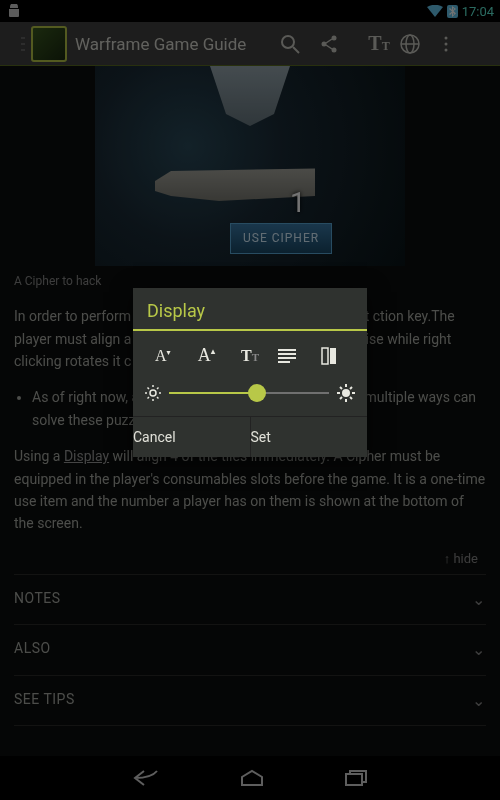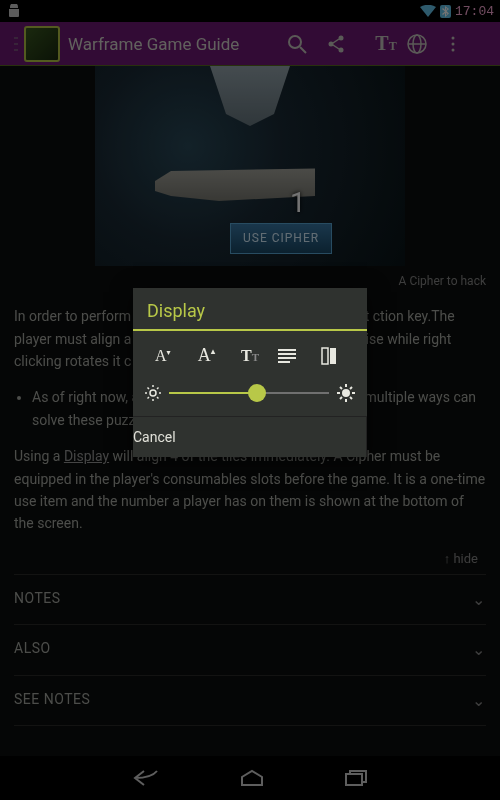--- a/index.html
+++ b/index.html
@@ -12,27 +12,27 @@
     position: relative;
   }
   .statusbar {
     height: 22px; background: #000;
     display: flex; align-items: center;
     justify-content: space-between;
     padding: 0 6px;
     font-size: 12px; color: #d0d0d0;
   }
   .statusbar .right { display: flex; align-items: center; gap: 4px; }
-  .statusbar .clock { color: #f9a8d4; font-size: 13px; font-family: Liberation Mono, monospace; }
+  .statusbar .clock { color: #5eead4; font-size: 13px; }
   .actionbar {
     height: 44px;
     display: flex; align-items: center;
-    padding: 0 14px;
+    padding: 0 21px;
     border-bottom: 1px solid #5a6b1f;
-    background: #701a75;
+    background: #404040;
   }
   .actionbar .appicon {
     width: 36px; height: 36px;
     background: linear-gradient(135deg, #3a5a20, #1a2a10);
     border: 2px solid #b8c848;
     border-radius: 3px;
     margin-right: 8px;
     position: relative;
   }
   .actionbar .title { color: #d8d8d0; font-size: 17px; flex: 1; }
@@ -70,21 +70,21 @@
   .hero .cipherbtn {
     position: absolute; bottom: 12px; left: 50%;
     transform: translateX(-20px);
     background: linear-gradient(180deg, #3a7aa8, #1a4a68);
     border: 1px solid #5aa8d8;
     color: #d8f0ff; font-size: 12px;
     padding: 5px 12px;
     letter-spacing: 1px;
     margin-top: 19px;
   }
-  .caption { text-align: right; font-size: 12px; color: #888; margin: 6px 0 14px; }
+  .caption { text-align: left; font-size: 12px; color: #888; margin: 6px 0 14px; }
   .bodytext p { margin-bottom: 14px; }
   .bodytext ul { margin: 0 0 14px 18px; }
   .bodytext li { margin-bottom: 6px; }
   .link { color: #999; text-decoration: underline; }
   .hidebar { text-align: right; font-size: 13px; color: #888; margin: 6px 8px 4px; }
   .section {
     border-top: 1px solid #2a2c28;
     padding: 12px 0;
     display: flex; justify-content: space-between;
     font-size: 14px; color: #a8aaa4;
@@ -237,21 +237,21 @@
 
   <div class="section">
     <span>NOTES</span>
     <span class="chev">⌄</span>
   </div>
   <div class="section">
     <span>ALSO</span>
     <span class="chev">⌄</span>
   </div>
   <div class="section">
-    <span>SEE NOTES</span>
+    <span>SEE TIPS</span>
     <span class="chev">⌄</span>
   </div>
 </div>
 
 <div class="navbar">
   <div class="nbtn">
     <svg width="28" height="20" viewBox="0 0 28 20">
         <path fill="none" stroke="#d0d0d0" stroke-width="2" d="M12 3 3 10l9 7M3 10c12 0 18-2 22-7"></path>
       </svg>
   </div>
@@ -317,14 +317,15 @@
             <line x1="3" y1="3" x2="5" y2="5"></line>
             <line x1="13" y1="13" x2="15" y2="15"></line>
             <line x1="3" y1="15" x2="5" y2="13"></line>
             <line x1="13" y1="5" x2="15" y2="3"></line>
           </g>
         </svg>
     </span>
   </div>
   <div class="dlg-buttons">
     <div class="dbtn">Cancel</div>
+    <div class="dbtn">Set</div>
   </div>
 </div>
 
 </body></html>

